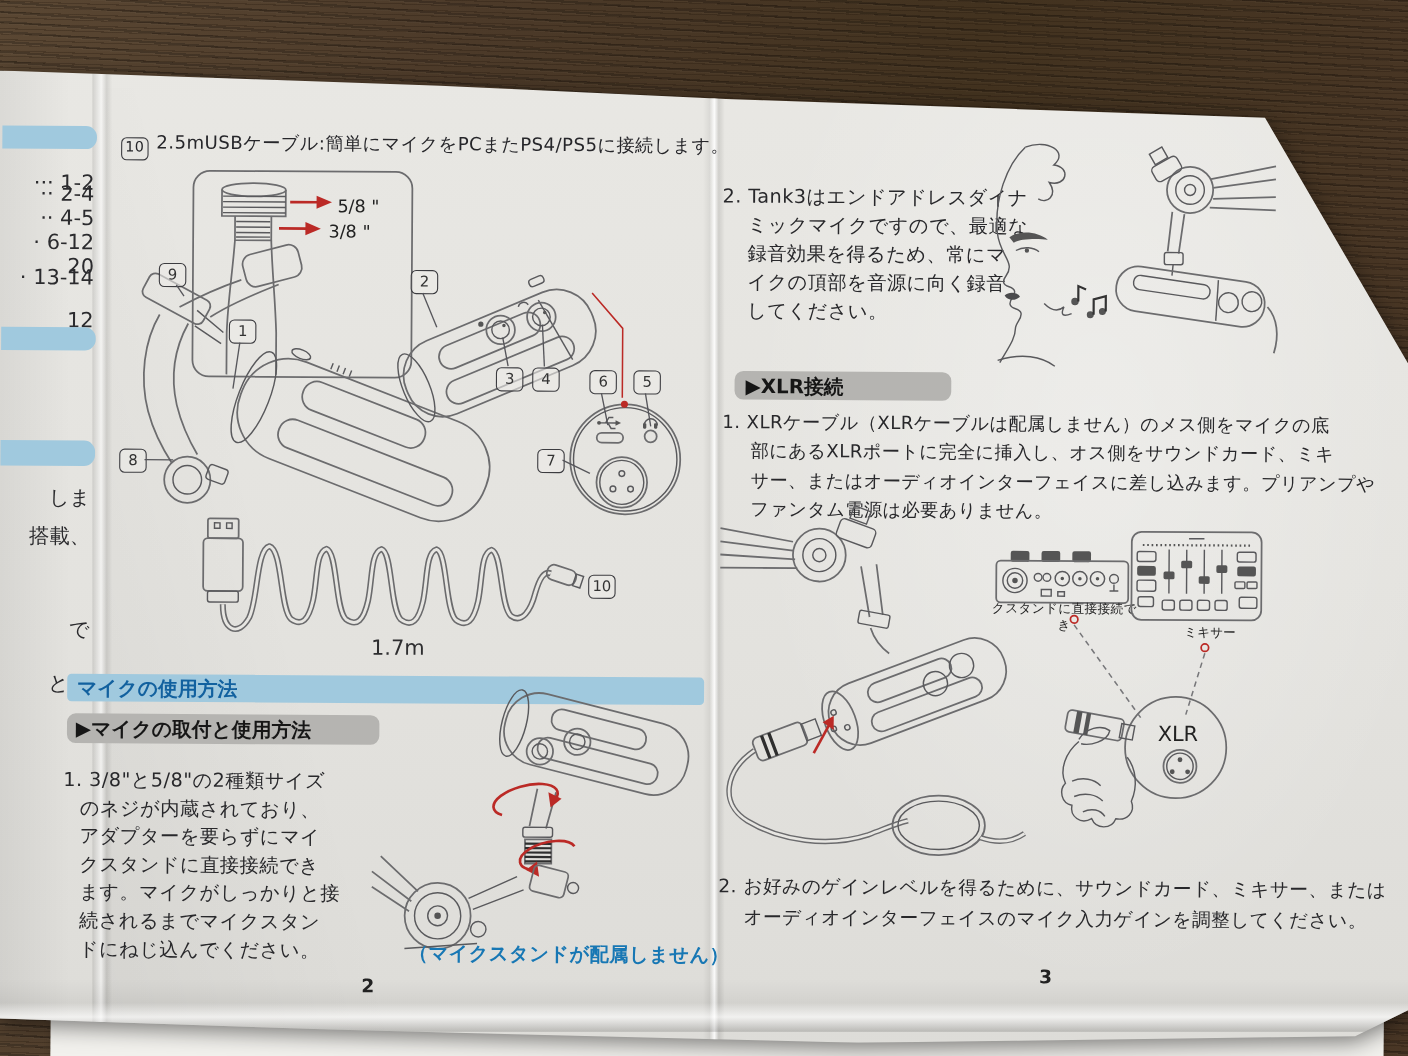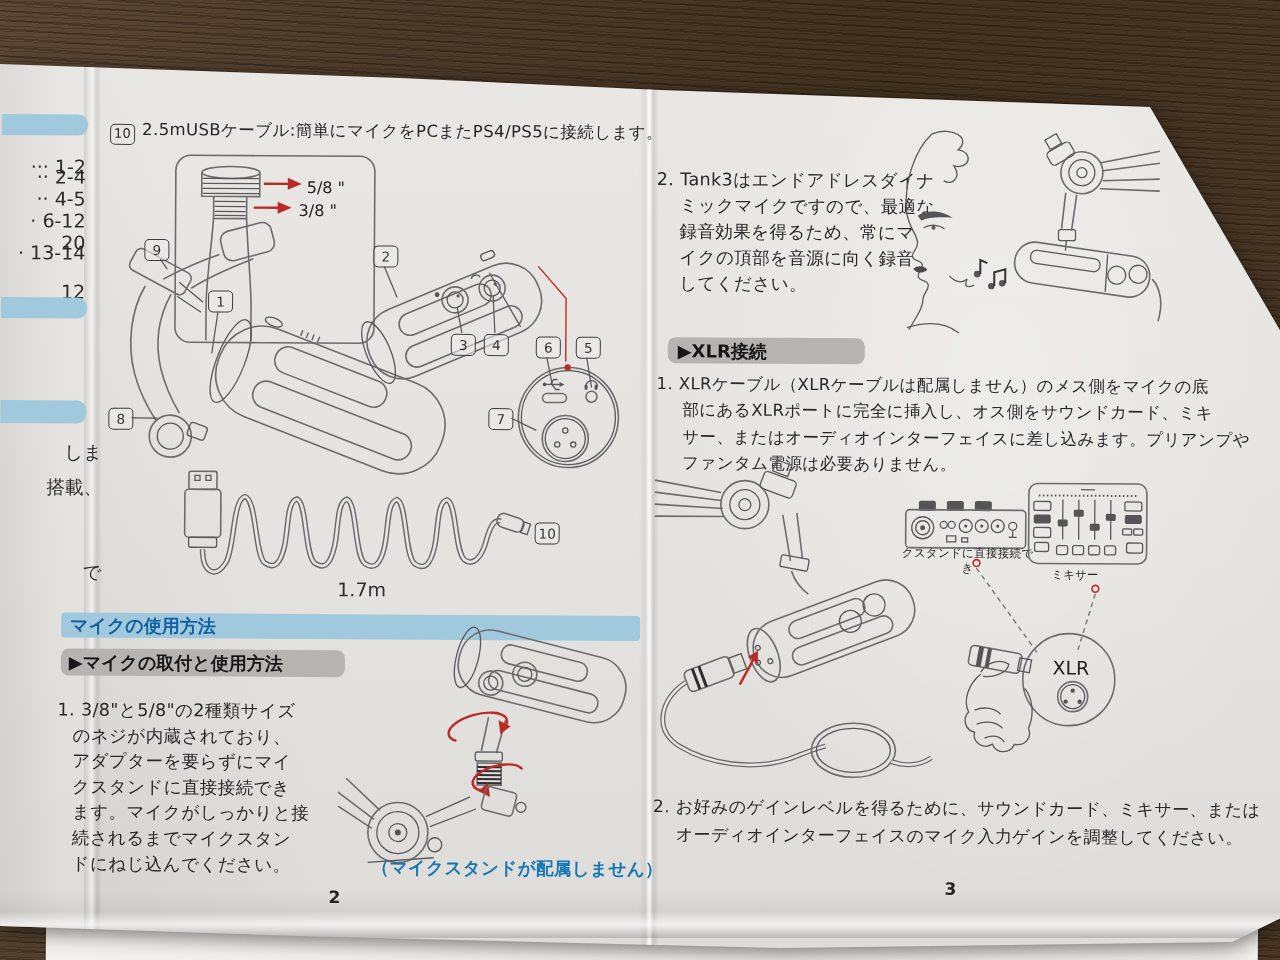--- a/index.html
+++ b/index.html
@@ -41,21 +41,21 @@
       font-size:13.5px;font-weight:500;color:#333;display:flex;align-items:center;justify-content:center;
       background:rgba(236,235,231,.6);}
   .co-inline{display:inline-flex;width:23px;height:19px;border:1.6px solid #3c3c40;border-radius:5px;
       font-size:13px;align-items:center;justify-content:center;margin-right:7px;vertical-align:-3px;}
   
   .bar-blue{background:#a0c9de;border-radius:4px;}
   .bar-gray{background:#b5b4b1;border-radius:8px;}
   .strip-bar{position:absolute;left:0;width:86px;height:21px;border-radius:0 10px 10px 0;background:#a0c9de;}
   
   .toc-row{position:absolute;left:0;width:84px;text-align:right;font-size:19px;color:#2b2b2e;}
-  .frag{position:absolute;left:0;width:82px;text-align:right;font-size:18.5px;color:#2b2b2e;margin-left:20px;}
+  .frag{position:absolute;left:0;width:82px;text-align:right;font-size:18.5px;color:#2b2b2e;}
   svg{position:absolute;overflow:visible;}
   .ln{stroke:#6c6c6e;stroke-width:1.6;fill:none;}
   .ln2{stroke:#59595c;stroke-width:1.3;fill:none;}
   .fillg{fill:#555;stroke:none;}
   .red{stroke:#bb2a26;fill:none;stroke-width:2.4;}
   .redf{fill:#bb2a26;stroke:none;}
 </style>
 </head>
 <body>
 
@@ -396,21 +396,21 @@
         <path class="ln2" d="M36,24 V64 M52,24 V64 M68,24 V64 M84,24 V64"></path>
         <rect class="fillg" x="31" y="44" width="10" height="7" rx="1.5"></rect>
         <rect class="fillg" x="47" y="34" width="10" height="7" rx="1.5"></rect>
         <rect class="fillg" x="63" y="48" width="10" height="7" rx="1.5"></rect>
         <rect class="fillg" x="79" y="38" width="10" height="7" rx="1.5"></rect>
         <rect class="ln2" x="30" y="70" width="11" height="9" rx="2"></rect>
             <rect class="ln2" x="46" y="70" width="11" height="9" rx="2"></rect>
         <rect class="ln2" x="62" y="70" width="11" height="9" rx="2"></rect>
             <rect class="ln2" x="78" y="70" width="11" height="9" rx="2"></rect>
       </svg>
-      <div class="abs" style="left:1052px;top:565px;width:72px;text-align:left;font-size:11.5px;color:#222">ミキサー</div>
+      <div class="abs" style="left:1052px;top:565px;width:72px;text-align:right;font-size:11.5px;color:#222">ミキサー</div>
 
       <svg style="left:952px;top:612px" width="180" height="165" viewBox="0 0 180 165">
         <circle class="ln" cx="118" cy="65" r="46"></circle>
         <circle class="ln" cx="122" cy="82" r="15"></circle>
             <circle class="ln2" cx="122" cy="82" r="12"></circle>
         <circle class="fillg" cx="122" cy="76" r="2.2"></circle>
             <circle class="fillg" cx="115" cy="87" r="2.2"></circle>
             <circle class="fillg" cx="129" cy="87" r="2.2"></circle>
         <g transform="rotate(10 60 48)">
           <rect class="ln" x="18" y="38" width="52" height="20" rx="4"></rect>

